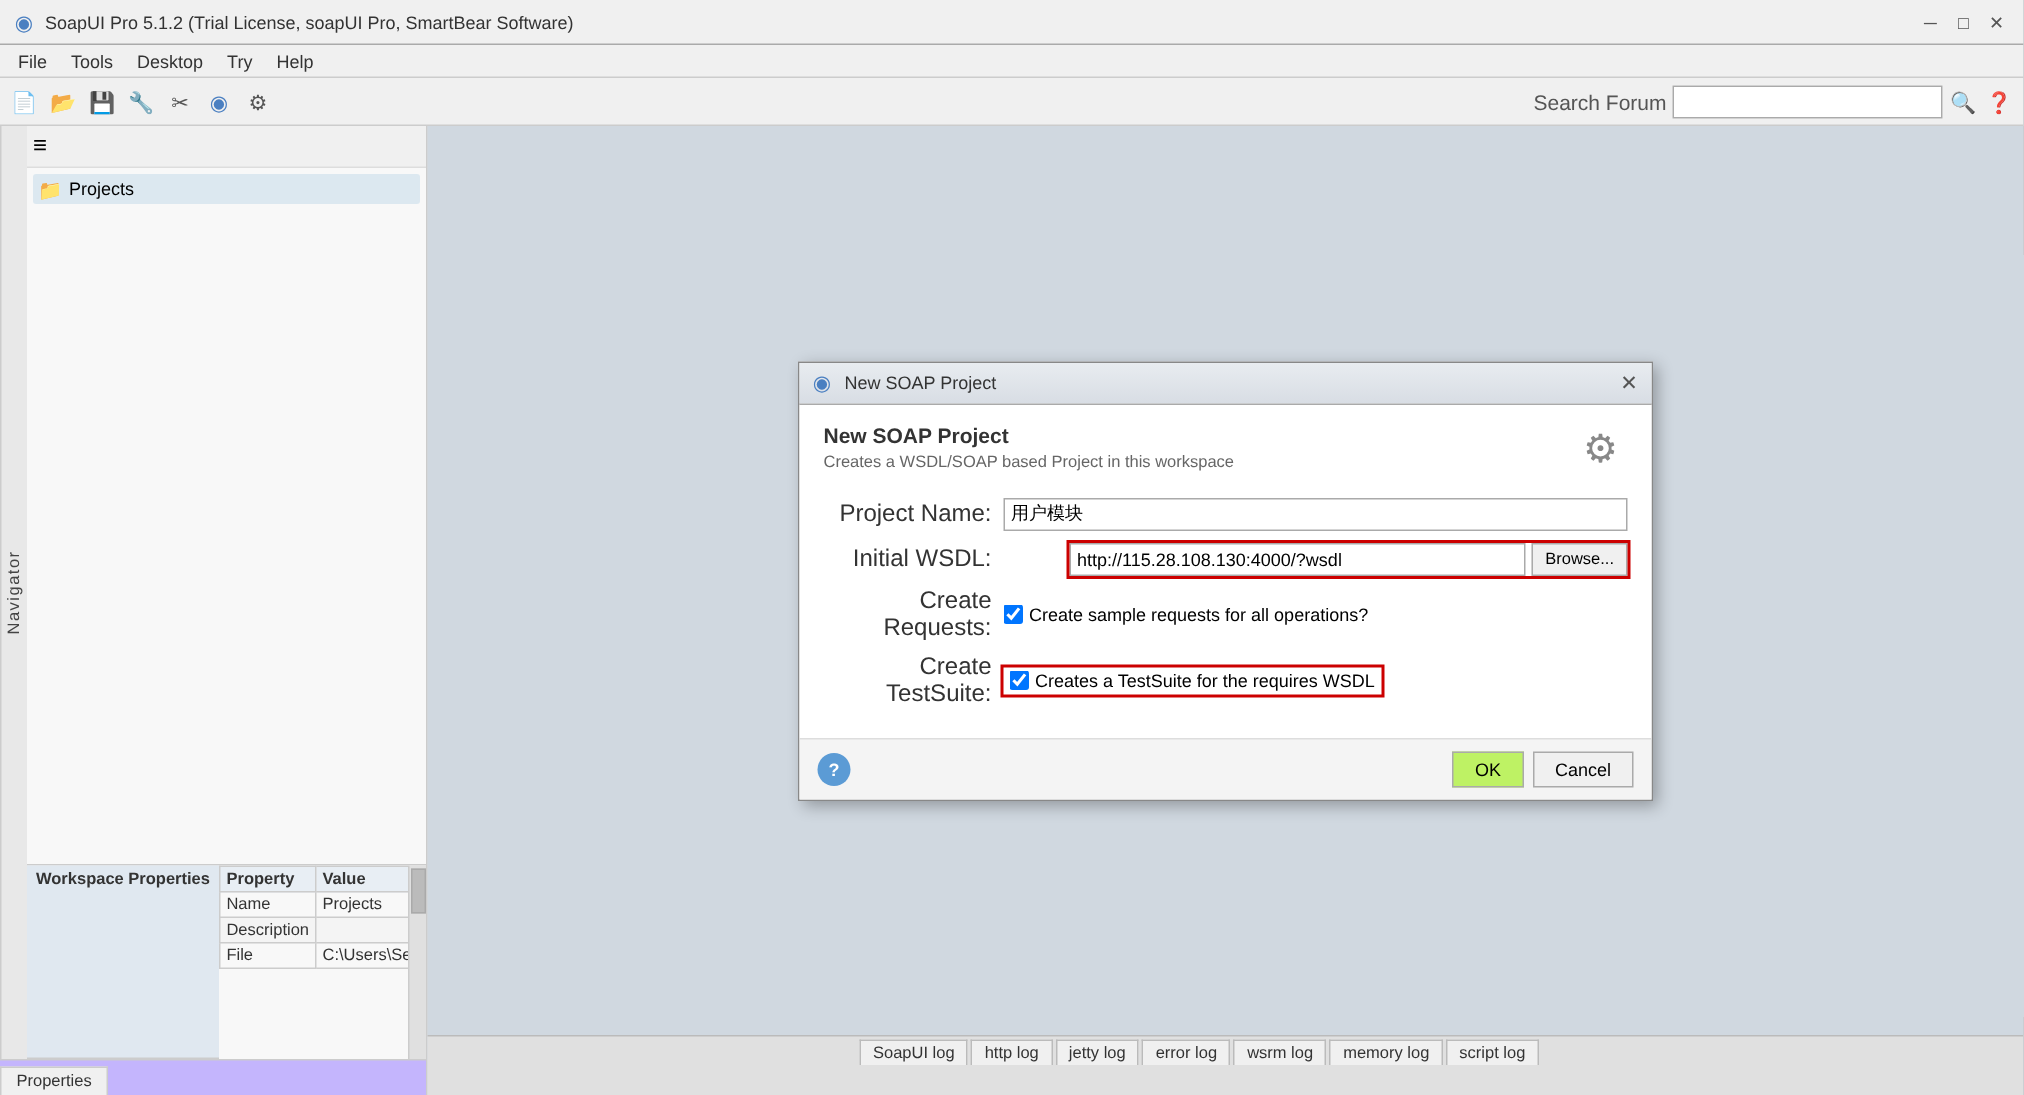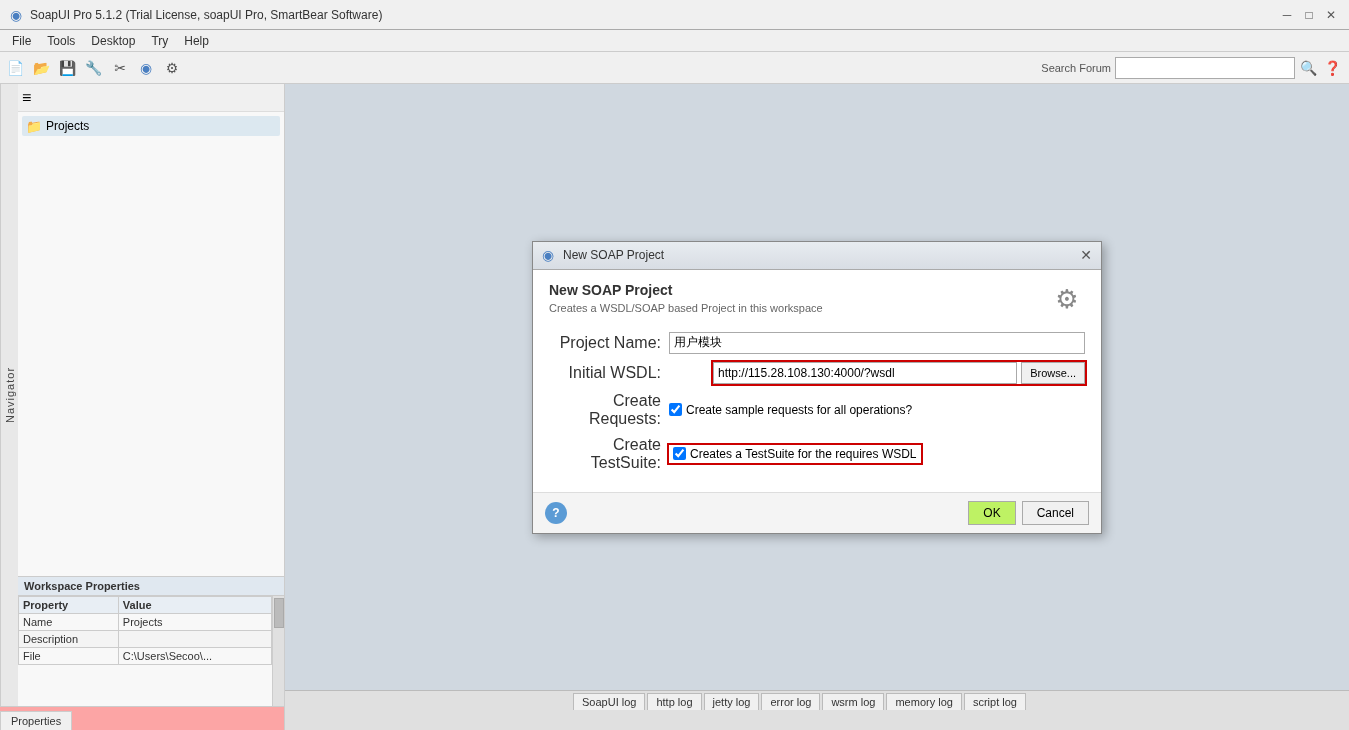--- a/index.html
+++ b/index.html
@@ -99,21 +99,21 @@
     }
     .search-forum-input {
       width: 180px;
       height: 22px;
       border: 1px solid #aaa;
       font-size: 11px;
       padding: 0 4px;
       background: white;
     }
     .search-forum-label {
-      font-size: 11px;
+      font-size: 14px;
       color: #555;
       margin-right: 4px;
     }
 
     
     #main-area {
       display: flex;
       flex: 1;
       overflow: hidden;
     }
@@ -182,21 +182,21 @@
       flex-direction: column;
       overflow: hidden;
     }
 
     
     #workspace-props {
       height: 130px;
       border-top: 1px solid #ccc;
       background: #f8f8f8;
       display: flex;
-      flex-direction: column;
+      flex-direction: row;
     }
     #workspace-props-header {
       background: #e0e8f0;
       padding: 3px 6px;
       font-size: 11px;
       font-weight: bold;
       color: #333;
       border-bottom: 1px solid #ccc;
     }
     #workspace-props-table {
@@ -221,21 +221,21 @@
       padding: 2px 4px;
       color: #333;
     }
     .props-table tr:nth-child(even) td { background: #f4f4f4; }
 
     
     #left-bottom-tab {
       height: 24px;
       display: flex;
       align-items: flex-end;
-      background: #fca5a5;
+      background: #c4b5fd;
       border-top: 1px solid #ccc;
     }
     .bottom-tab-item {
       padding: 3px 10px;
       font-size: 11px;
       background: #f0f0f0;
       border: 1px solid #ccc;
       border-bottom: none;
       cursor: pointer;
       color: #333;

